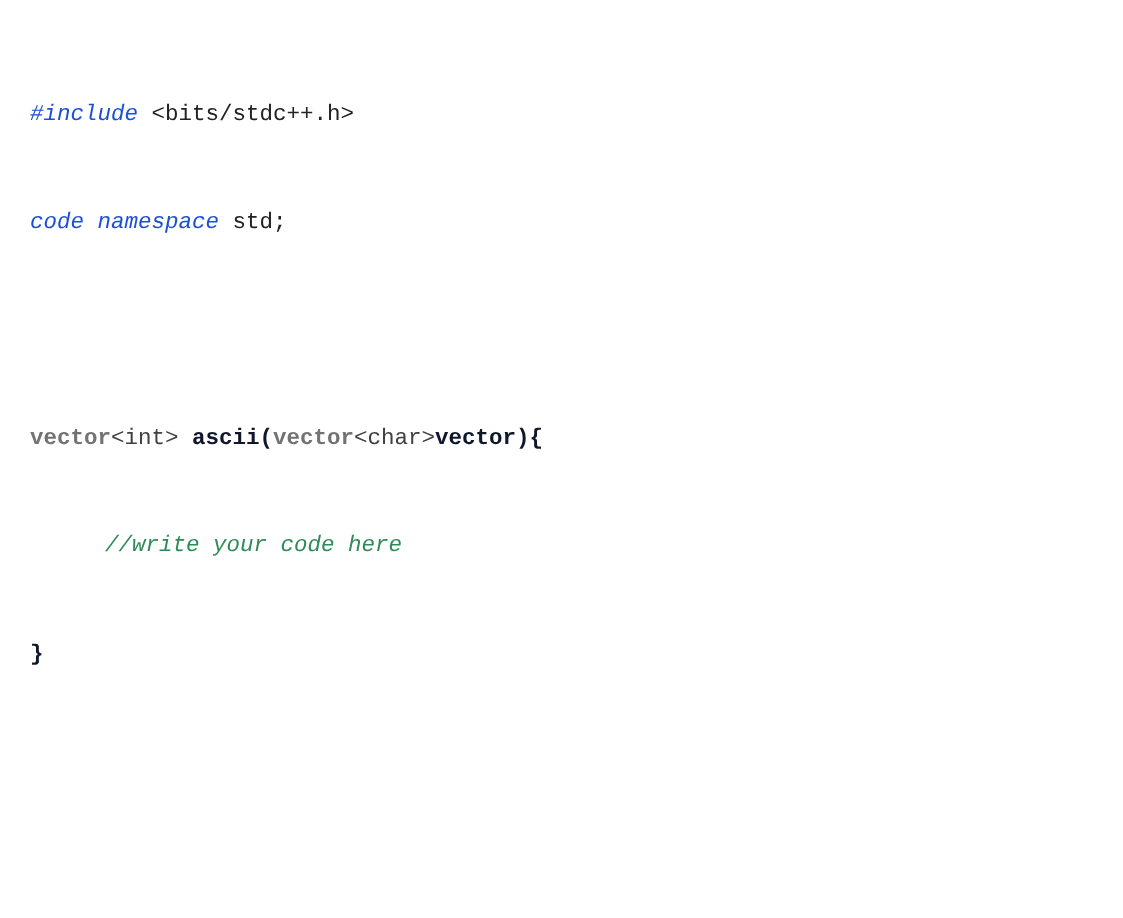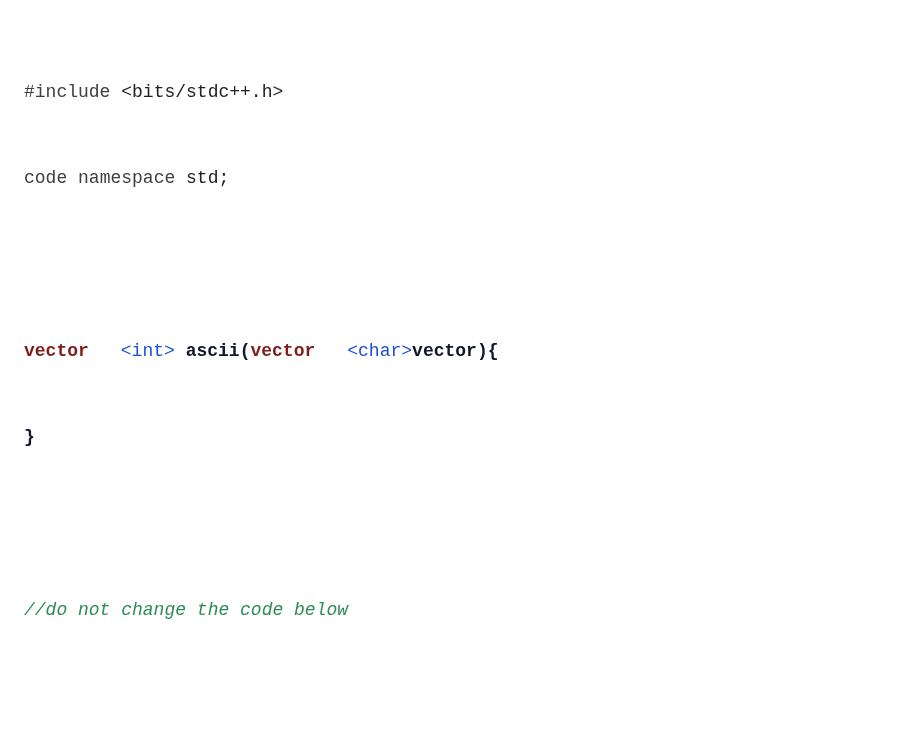--- a/index.html
+++ b/index.html
@@ -16,32 +16,32 @@
       padding: 20px 24px;
       width: 898px;
       min-height: 734px;
     }
 
     .code-block {
       white-space: pre;
     }
 
     .kw-purple {
-      color: #404040;
+      color: #1d4ed8;
       font-weight: normal;
+      font-style: italic;
     }
 
     .kw-blue {
-      color: #7f1d1d;
+      color: #737373;
       font-weight: bold;
     }
 
     .type-green {
-      color: #1d4ed8;
-      margin-left: 32px;
+      color: #404040;
     }
 
     .comment-green {
       color: #2e8b57;
       font-style: italic;
     }
 
     .normal {
       color: #0f172a;
       font-weight: bold;
@@ -64,23 +64,23 @@
     }
   </style>
 </head>
 <body>
 
 <div class="code-block">
   <span class="line"><span class="kw-purple">#include</span><span class="normal-light"> &lt;bits/stdc++.h&gt;</span></span>
   <span class="line"><span class="kw-purple">code</span><span class="normal-light"> </span><span class="kw-purple">namespace</span><span class="normal-light"> std;</span></span>
   <span class="line"> </span>
   <span class="line"><span class="kw-blue">vector</span><span class="type-green">&lt;int&gt;</span><span class="normal"> ascii(</span><span class="kw-blue">vector</span><span class="type-green">&lt;char&gt;</span><span class="normal">vector){</span></span>
+  <span class="line"><span class="indent1"></span><span class="comment-green">//write your code here</span></span>
   <span class="line"><span class="normal">}</span></span>
   <span class="line"> </span>
-  <span class="line"><span class="comment-green">//do not change the code below</span></span>
   
   
   
   
   
   
   
   
   
 </div>

